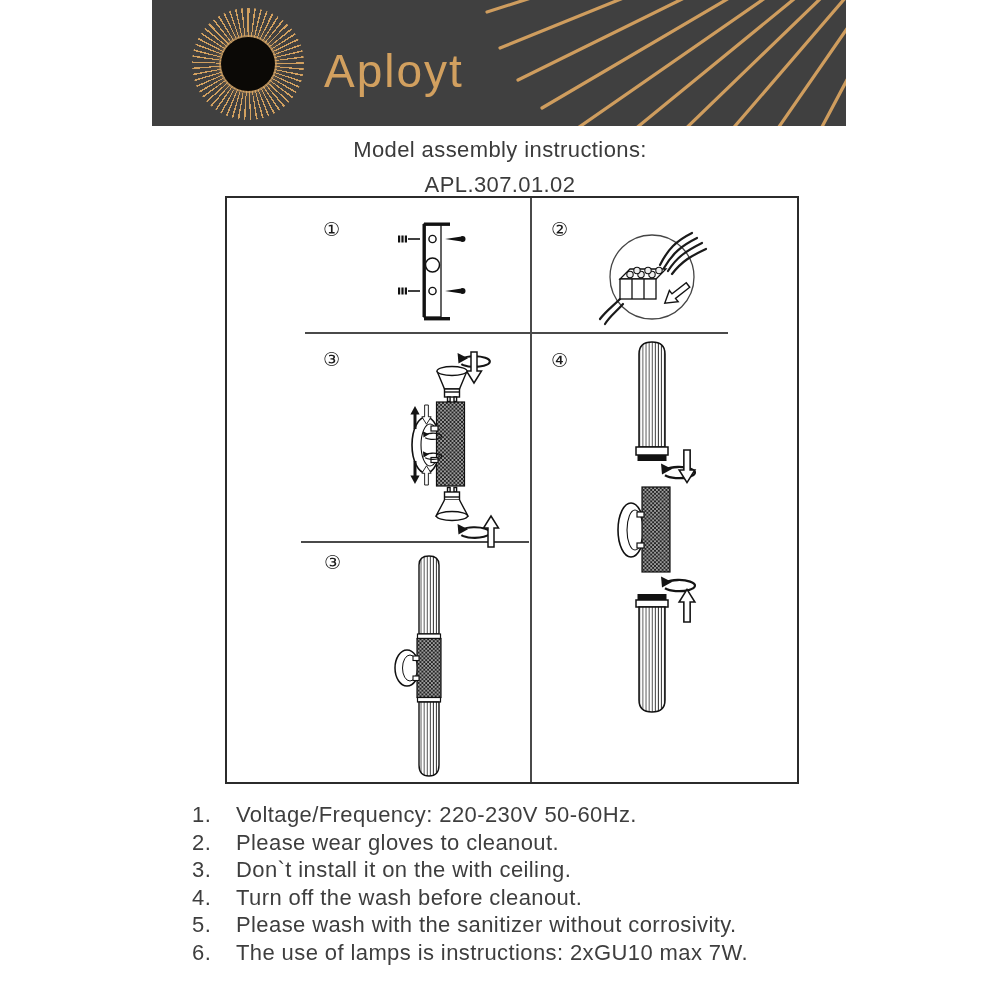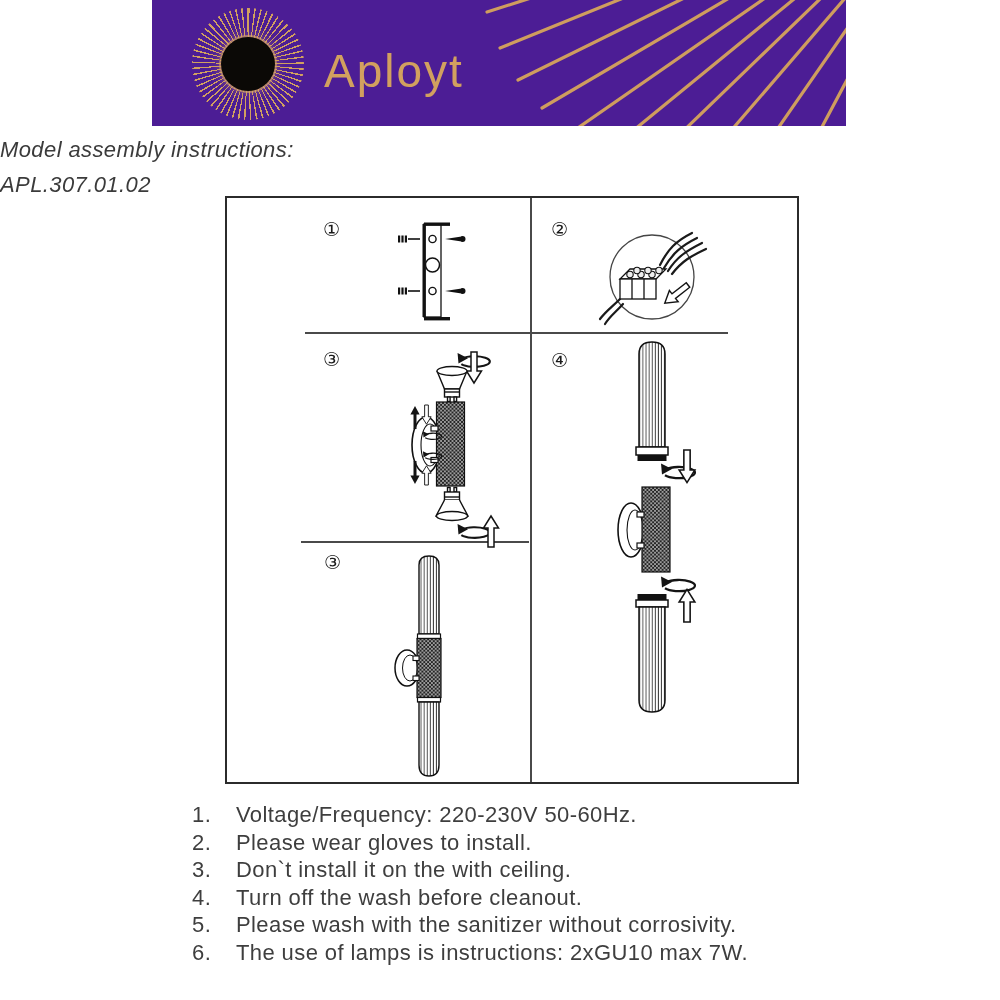--- a/index.html
+++ b/index.html
@@ -1,33 +1,33 @@
 <!DOCTYPE html>
 <html><head>
 <meta charset="utf-8">
 <style>
   html,body{margin:0;padding:0;}
   body{width:1000px;height:1000px;background:#ffffff;position:relative;
        font-family:"Liberation Sans", sans-serif;overflow:hidden;}
 
   
   .banner{position:absolute;left:152px;top:0;width:694px;height:126px;
-          background:#4c1d95;overflow:hidden;}
+          background:#404040;overflow:hidden;}
   .burst{position:absolute;left:40px;top:8px;width:112px;height:112px;border-radius:50%;
          background:repeating-conic-gradient(#d2a05f 0deg 1.7deg, rgba(0,0,0,0) 1.7deg 6.3deg);}
   .burst-core{position:absolute;left:50%;top:50%;width:54px;height:54px;border-radius:50%;
          transform:translate(-50%,-50%);background:#0b0906;
          box-shadow:0 0 0 2px rgba(214,165,100,.65), 0 0 10px 4px rgba(214,165,100,.25);}
   .logo-text{position:absolute;left:172px;top:48px;font-size:46px;line-height:1;
          color:#d2a05f;letter-spacing:2px;font-weight:400;}
   .rays{position:absolute;right:0;top:0;width:694px;height:126px;}
 
   
-  .title-line{position:absolute;left:0;width:1000px;text-align:left;
-         color:#3b3b3b;font-size:22px;letter-spacing:.4px;font-style:italic;}
+  .title-line{position:absolute;left:0;width:1000px;text-align:center;
+         color:#3b3b3b;font-size:22px;letter-spacing:.4px;}
   .title-1{top:137px;}
   .title-2{top:172px;}
 
   
   .diagram{position:absolute;left:225px;top:196px;width:574px;height:588px;
          border:2px solid #2b2b2b;box-sizing:border-box;}
   .vline{position:absolute;left:303px;top:0;width:1.6px;height:100%;background:#4a4a4a;}
   .hline1{position:absolute;left:78px;top:134px;width:423px;height:1.6px;background:#4a4a4a;}
   .hline2{position:absolute;left:74px;top:343px;width:228px;height:1.6px;background:#4a4a4a;}
   .stepnum{position:absolute;font-family:"DejaVu Sans", sans-serif;font-size:19px;
@@ -242,21 +242,21 @@
   </svg>
 </div>
 
 <div class="instructions">
   <div class="inst-row">
     <span class="inst-num">1.</span>
     <span class="inst-text">Voltage/Frequency: 220-230V 50-60Hz.</span>
   </div>
   <div class="inst-row">
     <span class="inst-num">2.</span>
-    <span class="inst-text">Please wear gloves to install.</span>
+    <span class="inst-text">Please wear gloves to cleanout.</span>
   </div>
   <div class="inst-row">
     <span class="inst-num">3.</span>
     <span class="inst-text">Don`t install it on the with ceiling.</span>
   </div>
   <div class="inst-row">
     <span class="inst-num">4.</span>
     <span class="inst-text">Turn off the wash before cleanout.</span>
   </div>
   <div class="inst-row">

